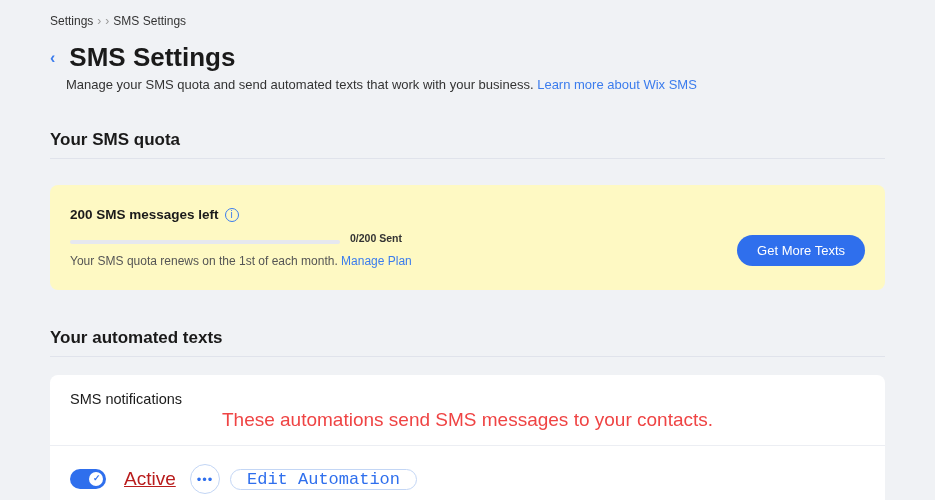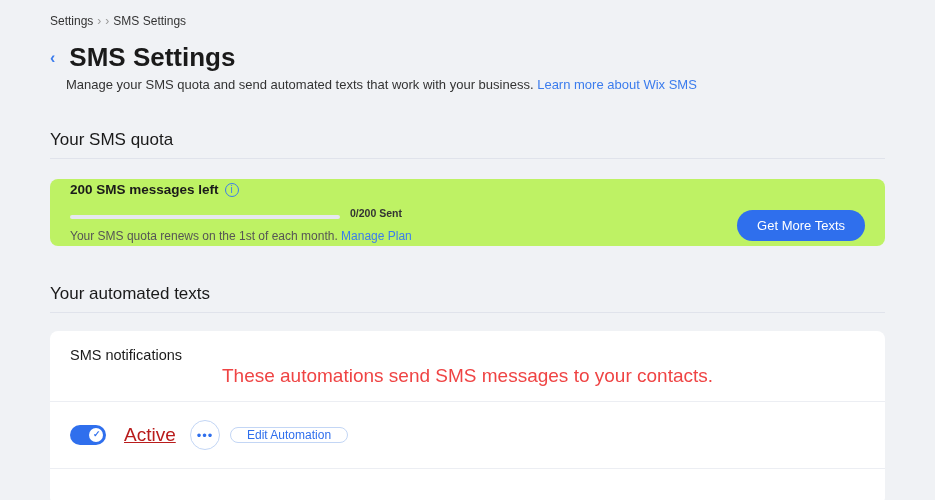--- a/index.html
+++ b/index.html
@@ -42,33 +42,33 @@
   }
   .subtitle {
     margin-left: 16px;
     margin-top: 4px;
     font-size: 13px;
     color: #333;
   }
   .subtitle a { color: #3b7ced; text-decoration: none; cursor:pointer;}
   .section-head {
     font-size: 17px;
-    font-weight: 400;
+    font-weight: 700;
     margin-top: 38px;
     color: #1a1a1a;
   }
   .divider {
     border-top: 1px solid #e0e3eb;
     margin-top: 8px;
   }
   .card {
-    background: #bef264;
+    background: #fef9c3;
     border-radius: 8px;
-    margin-top: 20px;
-    padding: 3px 20px;
+    margin-top: 26px;
+    padding: 22px 20px;
   }
   .quota-row1 {
     display: flex;
     align-items: center;
     gap: 6px;
     font-weight: 700;
     font-size: 13.5px;
   }
   .info-icon {
     width: 14px; height: 14px;
@@ -207,22 +207,23 @@
     cursor: pointer;
     font-size: 13px;
     letter-spacing: 1px;
   }
   .btn-outline {
     border: 1px solid #c3d6f5;
     color: #2f6fed;
     background: #fff;
     border-radius: 18px;
     padding: 0 16px;
-    font-size: 12px;
-    cursor: pointer;
+    font-size: 17px;
+    cursor: pointer;
+    font-family: Liberation Mono, monospace;
   }
 </style>
 </head>
 <body>
 
 <div class="page">
 
   <div class="breadcrumb">
     <span>Settings</span>
     <span class="chev">›</span>

